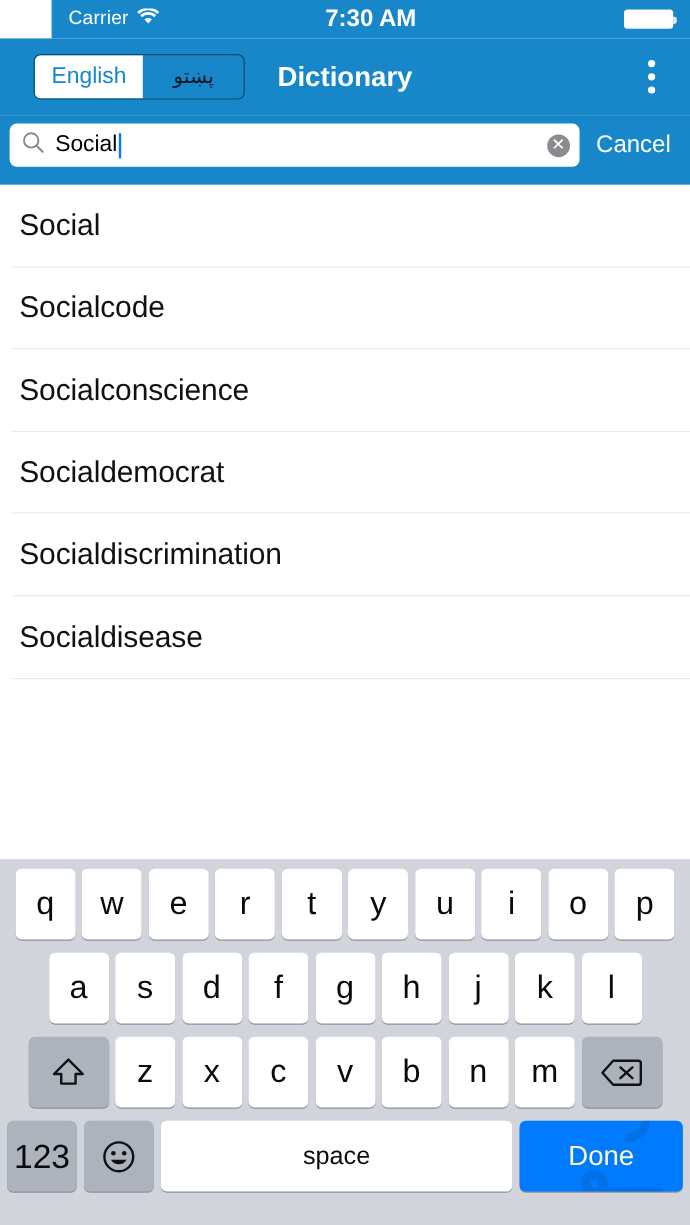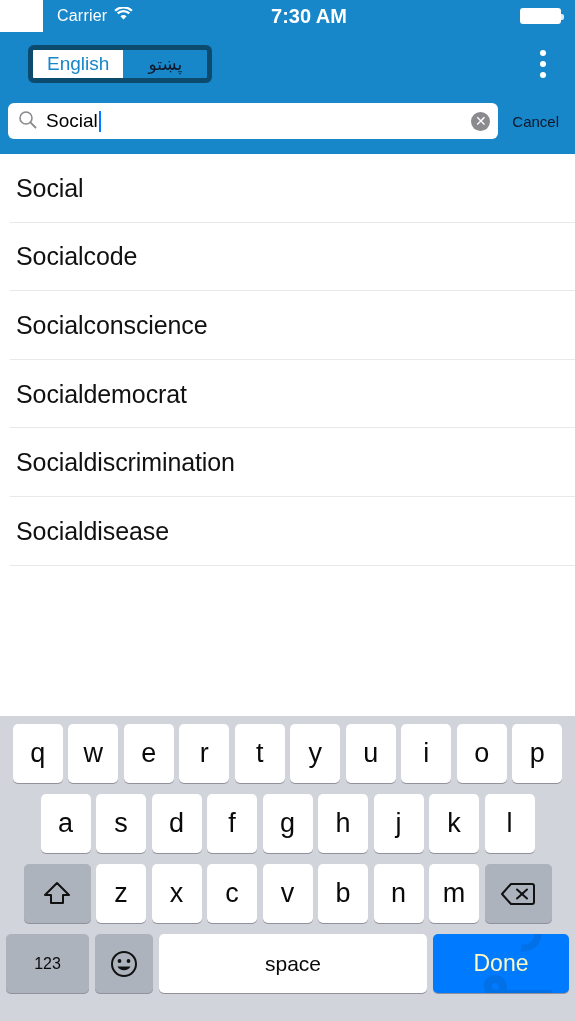--- a/index.html
+++ b/index.html
@@ -36,21 +36,21 @@
     background: rgba(255,255,255,.85);
   }
 
   
   .navbar {
     height: 64px; background: #1787c9;
     display: flex; align-items: center; padding: 0 12px;
     position: relative;
   }
   .segmented {
-    display: flex; border: 5px solid #0c4a6e; border-radius: 6px;
+    display: flex; border: 1px solid #0c4a6e; border-radius: 6px;
     overflow: hidden; height: 38px; margin-left: 16px;
   }
   .seg {
     display: flex; align-items: center; justify-content: center;
     font-size: 19px; padding: 0 14px; cursor: pointer; min-width: 84px;
   }
   .seg.active { background: #ffffff; color: #1787c9; }
   .seg.inactive { background: transparent; color: #0f172a; }
   .seg.pashto { font-size: 17px; direction: rtl; }
   .nav-title {
@@ -87,21 +87,21 @@
     display: inline-block; width: 2px; height: 21px;
     background: #007aff; margin-left: 1px; vertical-align: -4px;
   }
   .clear-btn {
     margin-left: auto; width: 19px; height: 19px; border-radius: 50%;
     background: #8a8a8f; color: #ffffff; font-size: 14px; line-height: 19px;
     text-align: center; cursor: pointer; flex: 0 0 auto;
     font-family: "DejaVu Sans", sans-serif;
   }
   .cancel-btn {
-    color: #0f172a; font-size: 15px; padding: 0 8px 0 14px;
+    color: #ffffff; font-size: 20px; padding: 0 8px 0 14px;
     cursor: pointer; white-space: nowrap;
   }
 
   
   .results { background: #ffffff; height: 549px; overflow: hidden; }
   .result-row {
     height: 68.6px; display: flex; align-items: center;
     padding-left: 16px; cursor: pointer; position: relative;
   }
   .result-row::after {
@@ -130,21 +130,21 @@
     font-size: 27px; color: #0a0a0a; cursor: pointer;
     box-shadow: 0 1px 0 rgba(136,138,146,.9);
     font-family: "Liberation Sans", sans-serif;
   }
   .key.letter { width: 50px; }
   .key.dark {
     background: #adb3bd; box-shadow: 0 1px 0 rgba(136,138,146,.9);
   }
   .key.shift { width: 67px; }
   .key.backspace { width: 67px; }
-  .key.num123 { width: 83px; font-size: 16px; }
+  .key.num123 { width: 58px; font-size: 28px; }
   .key.emoji { width: 58px; font-size: 25px; }
   .key.space { flex: 1; font-size: 21px; }
   .key.done {
     width: 136px; background: #007aff; color: #fef9c3; font-size: 23px;
     position: relative; overflow: hidden;
   }
   .watermark {
     position: absolute; right: -6px; top: -18px; width: 150px;
     opacity: .22; pointer-events: none;
   }
@@ -174,20 +174,21 @@
 
   <div class="navbar">
     <div class="segmented">
       <div class="seg active">
         <span>English</span>
       </div>
       <div class="seg inactive pashto">
         <span>پښتو</span>
       </div>
     </div>
+    <div class="nav-title">Dictionary</div>
     <div class="overflow-menu">
       <i></i>
       <i></i>
       <i></i>
     </div>
   </div>
 
   <div class="searchbar">
     <div class="searchfield">
       <span class="mag-icon">

